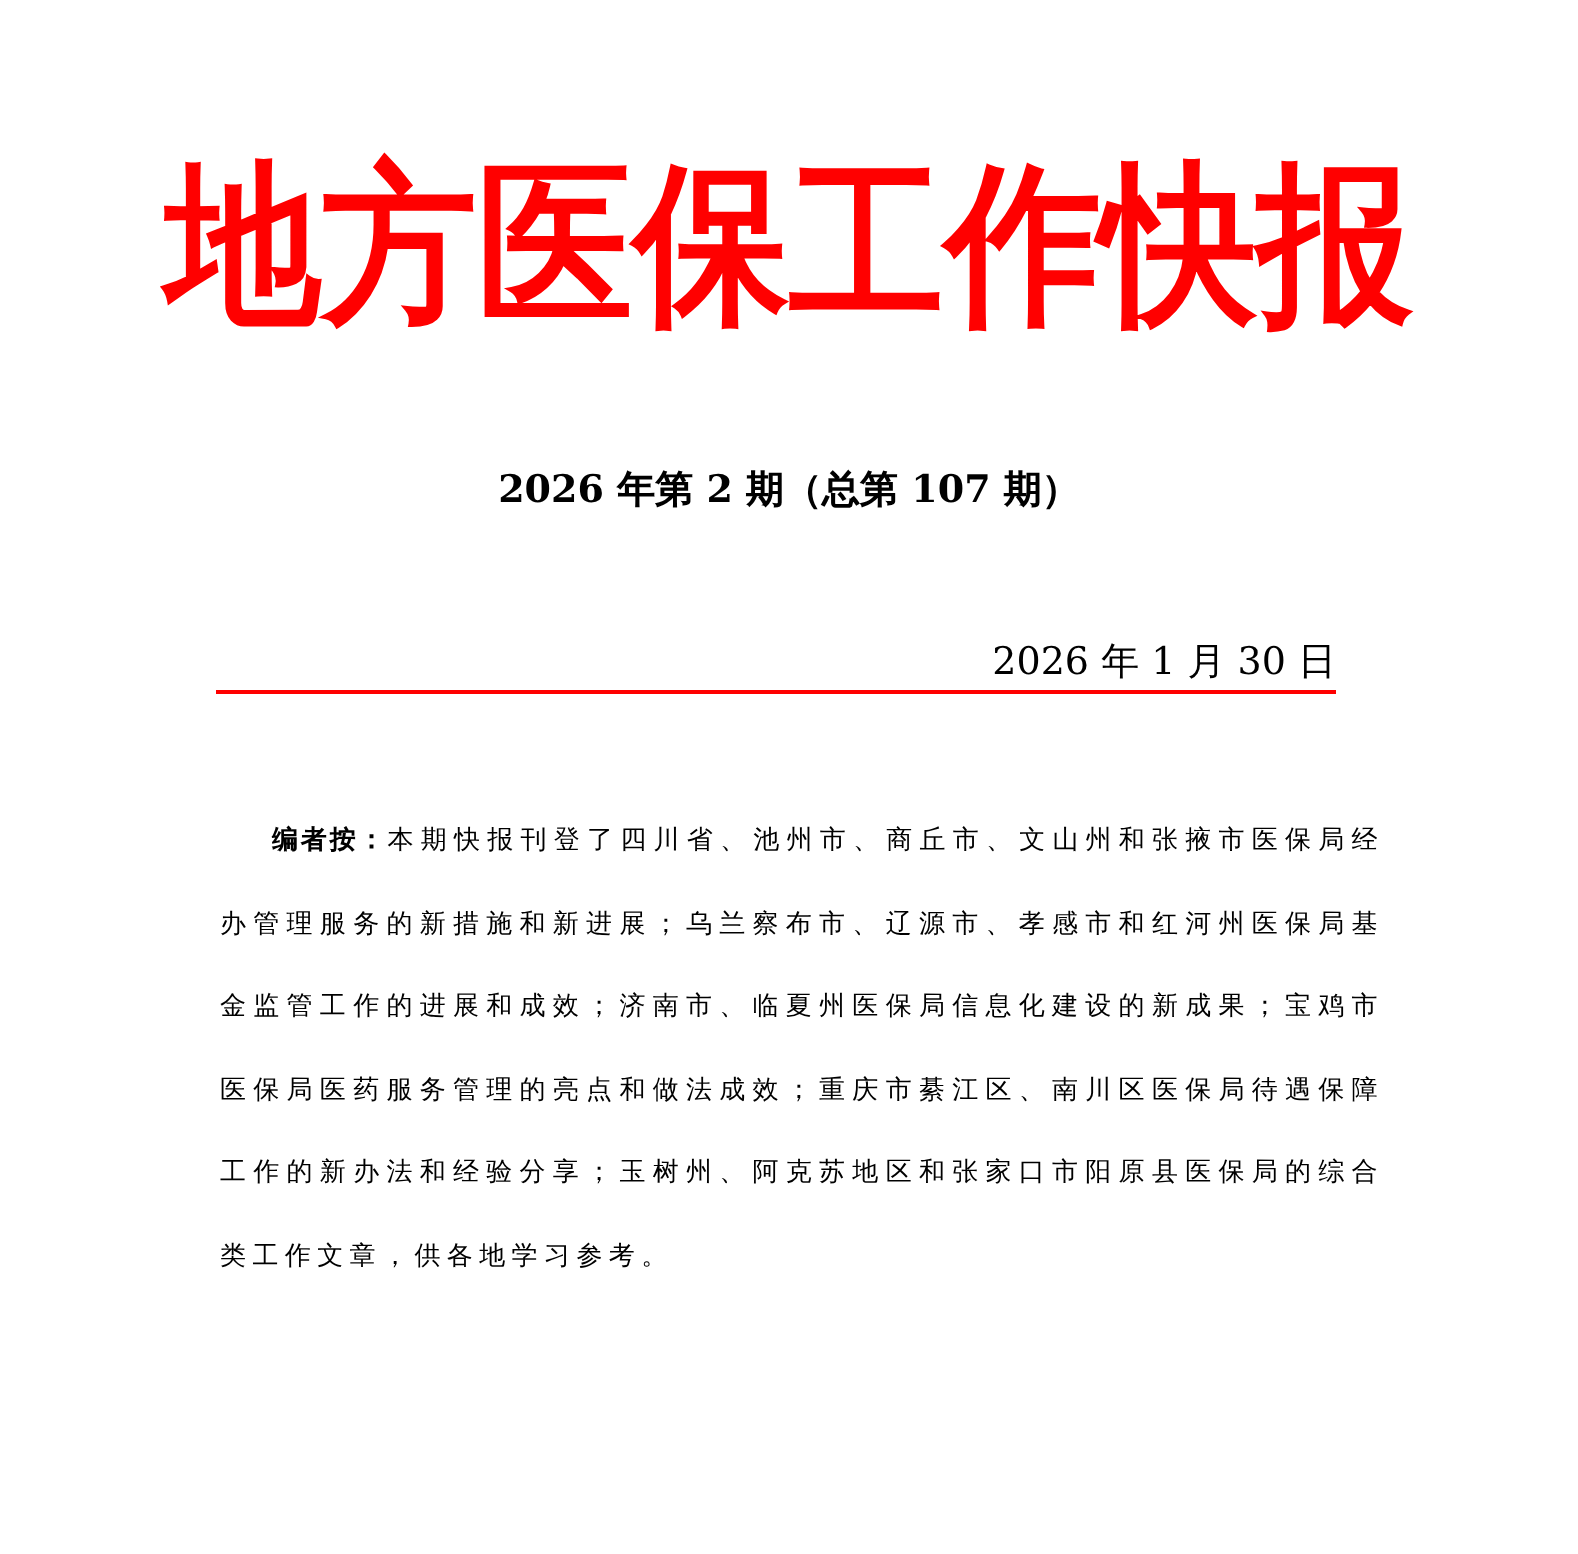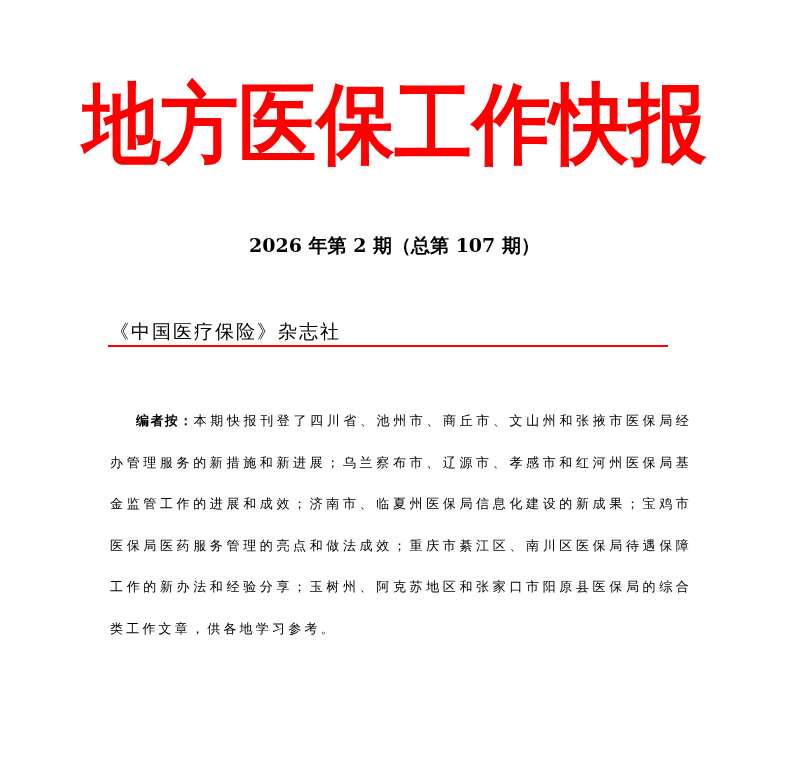--- a/index.html
+++ b/index.html
@@ -85,18 +85,18 @@
     }
   </style>
 </head>
 <body>
 
 <div class="masthead">地方医保工作快报</div>
 
 <div class="issue">2026 年第 2 期（总第 107 期）</div>
 
 <div class="pub-row">
-  <span class="pub-left">《中国医疗保险》杂志社</span>
+  <span class="pub-right">2026 年 1 月 30 日</span>
 </div>
 
 <div class="red-rule"></div>
 
 <div class="editor-note"><span class="label">编者按：</span><span>本期快报刊登了四川省、池州市、商丘市、文山州和张掖市医保局经办管理服务的新措施和新进展；乌兰察布市、辽源市、孝感市和红河州医保局基金监管工作的进展和成效；济南市、临夏州医保局信息化建设的新成果；宝鸡市医保局医药服务管理的亮点和做法成效；重庆市綦江区、南川区医保局待遇保障工作的新办法和经验分享；玉树州、阿克苏地区和张家口市阳原县医保局的综合类工作文章，供各地学习参考。</span></div>
 
 </body></html>

